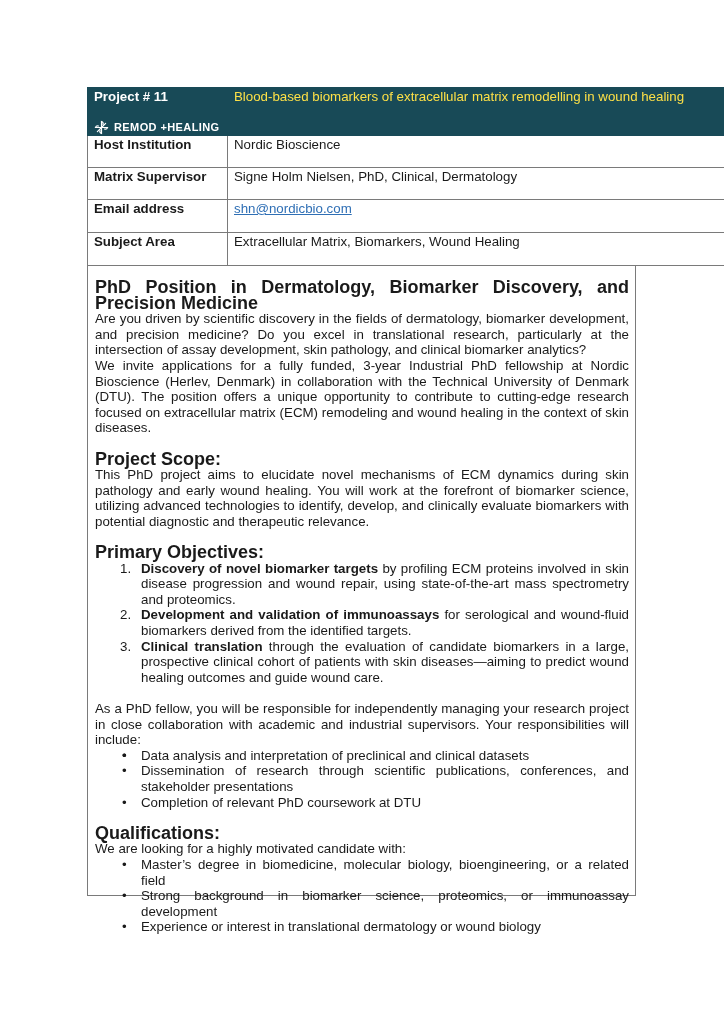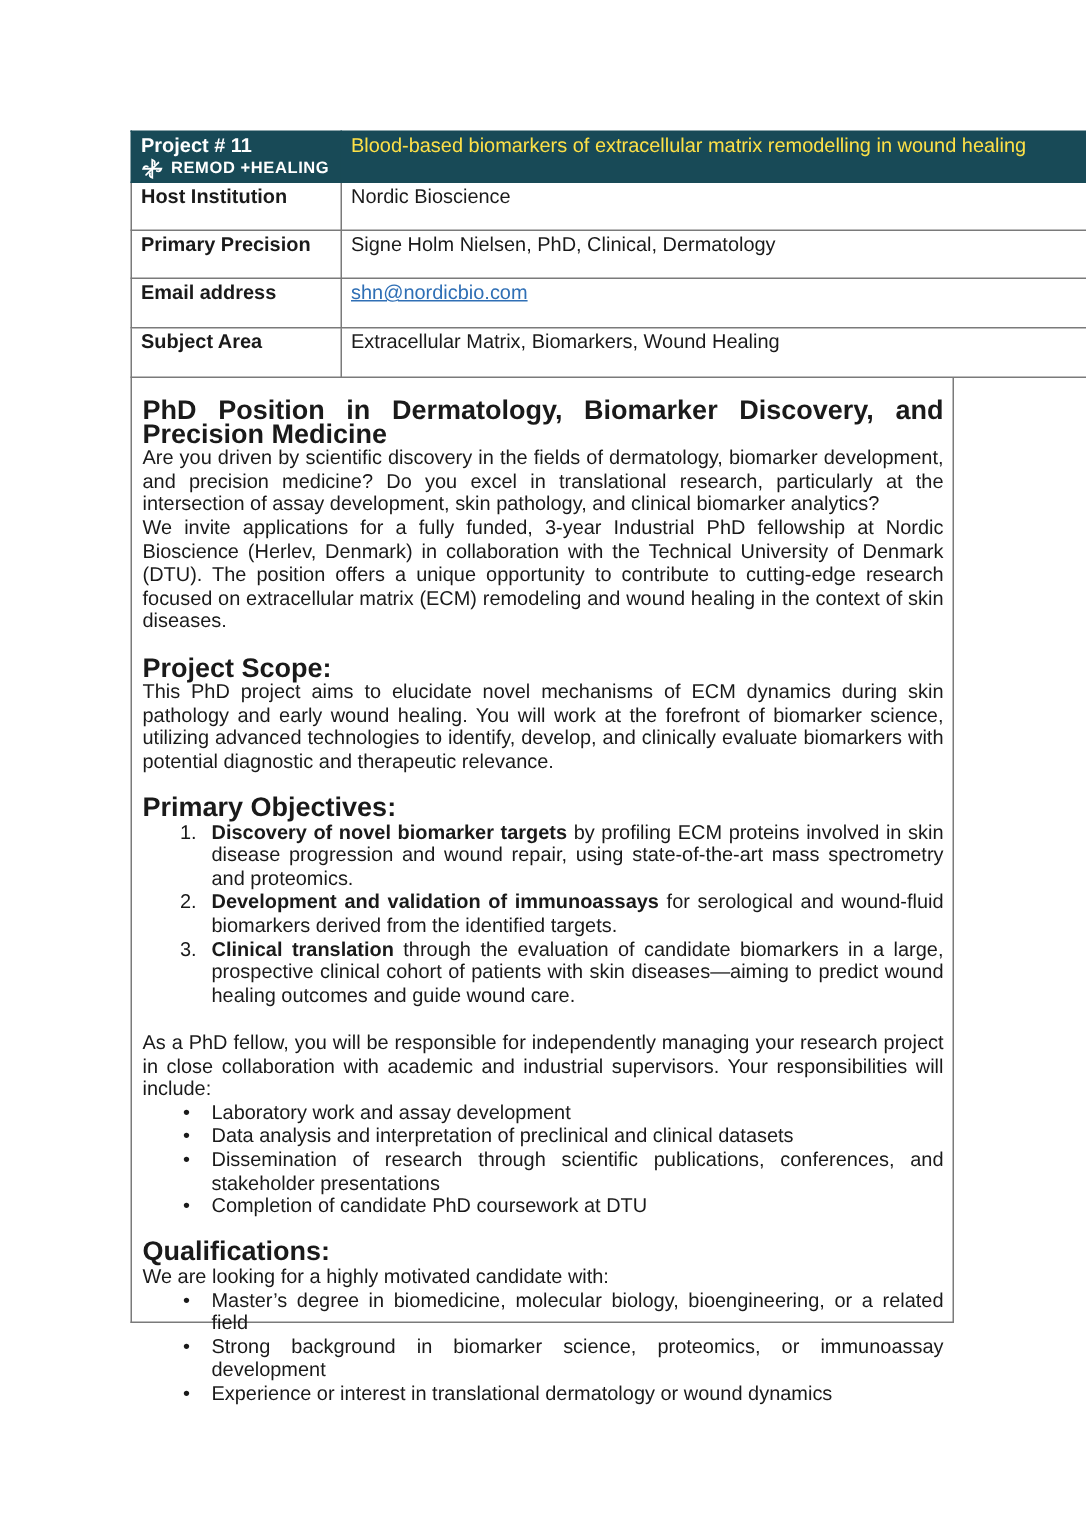--- a/index.html
+++ b/index.html
@@ -5,21 +5,21 @@
   html, body { margin: 0; padding: 0; background: #ffffff; }
   body { width: 724px; height: 1024px; position: relative; overflow: hidden;
          font-family: "Liberation Sans", sans-serif; color: #1a1a1a; }
   .page { position: absolute; left: 87px; top: 87px; width: 549px; }
   table.info { border-collapse: collapse; width: 656px; table-layout: fixed; font-size: 13.3px; line-height: 15.5px; }
   table.info td { border: 1px solid #7a7a7a; vertical-align: top; padding: 1px 5px 0 6px; }
   table.info td.k { width: 128px; font-weight: bold; }
   tr.head td { background: #184a57; color: #ffffff; border-color: #184a57; height: 32px; }
   tr.head td.v { text-align: justify; text-align-last: left; color: #fde047; }
   .proj { font-weight: bold; font-size: 13.3px; }
-  .brand { display: flex; align-items: center; gap: 5px; font-size: 11px; font-weight: bold; letter-spacing: 0.4px; margin-top: 0px; }
+  .brand { display: flex; align-items: center; gap: 5px; font-size: 11px; font-weight: bold; letter-spacing: 0.4px; margin-top: 15px; }
   .brand svg { width: 15px; height: 15px; }
   tr.r1 td { height: 30px; } tr.r2 td { height: 30px; } tr.r3 td { height: 30px; }
   tr.r4 td { height: 31px; } tr.r5 td { height: 31px; }
   a.mail { color: #2f6fb5; }
   .body-box { border: 1px solid #7a7a7a; border-top: none; padding: 14px 6px 4px 7px; font-size: 13.3px; line-height: 15.6px; text-align: justify; height: 630px; box-sizing: border-box; }
   .body-box h3 { font-size: 18px; margin: 0; font-weight: bold; }
   .body-box p { margin: 0; }
   .gap { height: 15.6px; }
   ol, ul { margin: 0; padding-left: 0; list-style: none; }
   ol li, ul li { position: relative; padding-left: 46px; }
@@ -50,21 +50,21 @@
           <span>REMOD +HEALING</span>
         </div>
       </td>
       <td class="v">Blood-based biomarkers of extracellular matrix remodelling in wound healing</td>
     </tr>
     <tr class="r1">
       <td class="k">Host Institution</td>
       <td>Nordic Bioscience</td>
     </tr>
     <tr class="r3">
-      <td class="k">Primary Precision</td>
+      <td class="k">Matrix Supervisor</td>
       <td>Signe Holm Nielsen, PhD, Clinical, Dermatology</td>
     </tr>
     <tr class="r4">
       <td class="k">Email address</td>
       <td><a class="mail" href="mailto:shn@nordicbio.com">shn@nordicbio.com</a></td>
     </tr>
     <tr class="r5">
       <td class="k">Subject Area</td>
       <td>Extracellular Matrix, Biomarkers, Wound Healing</td>
     </tr>
@@ -84,28 +84,28 @@
     <h3>Primary Objectives:</h3>
     <ol>
       <li><span class="n">1.</span><b>Discovery of novel biomarker targets</b><span> by profiling ECM proteins involved in skin disease progression and wound repair, using state-of-the-art mass spectrometry and proteomics.</span></li>
       <li><span class="n">2.</span><b>Development and validation of immunoassays</b><span> for serological and wound-fluid biomarkers derived from the identified targets.</span></li>
       <li><span class="n">3.</span><b>Clinical translation</b><span> through the evaluation of candidate biomarkers in a large, prospective clinical cohort of patients with skin diseases—aiming to predict wound healing outcomes and guide wound care.</span></li>
     </ol>
     <div class="gap"></div>
 
     <p>As a PhD fellow, you will be responsible for independently managing your research project in close collaboration with academic and industrial supervisors. Your responsibilities will include:</p>
     <ul>
-      <li><span class="b">•</span><span>Laboratory work and assay development</span></li>
+      <li><span class="b">•</span></li>
       <li><span class="b">•</span><span>Data analysis and interpretation of preclinical and clinical datasets</span></li>
       <li><span class="b">•</span><span>Dissemination of research through scientific publications, conferences, and stakeholder presentations</span></li>
-      <li><span class="b">•</span><span>Completion of candidate PhD coursework at DTU</span></li>
+      <li><span class="b">•</span><span>Completion of relevant PhD coursework at DTU</span></li>
     </ul>
     <div class="gap"></div>
 
     <h3>Qualifications:</h3>
     <p>We are looking for a highly motivated candidate with:</p>
     <ul>
       <li><span class="b">•</span><span>Master’s degree in biomedicine, molecular biology, bioengineering, or a related field</span></li>
       <li><span class="b">•</span><span>Strong background in biomarker science, proteomics, or immunoassay development</span></li>
-      <li><span class="b">•</span><span>Experience or interest in translational dermatology or wound dynamics</span></li>
+      <li><span class="b">•</span><span>Experience or interest in translational dermatology or wound biology</span></li>
     </ul>
   </div>
 </div>
 
 </body></html>

